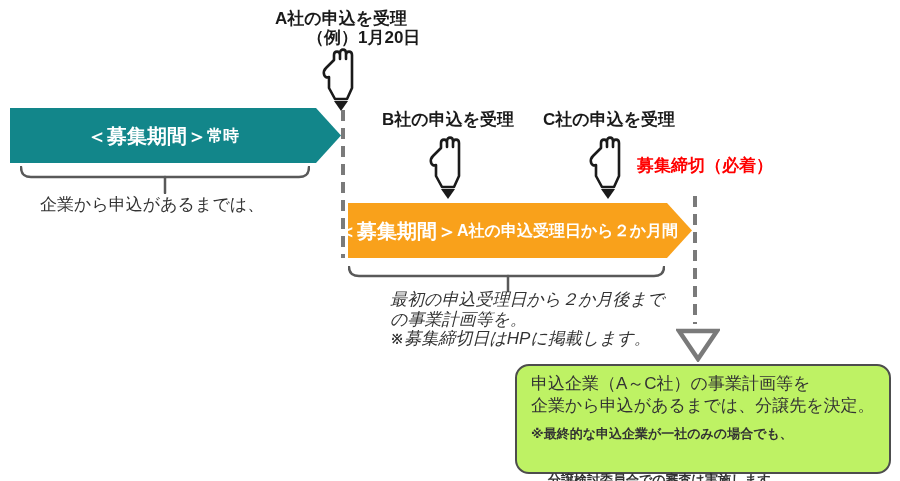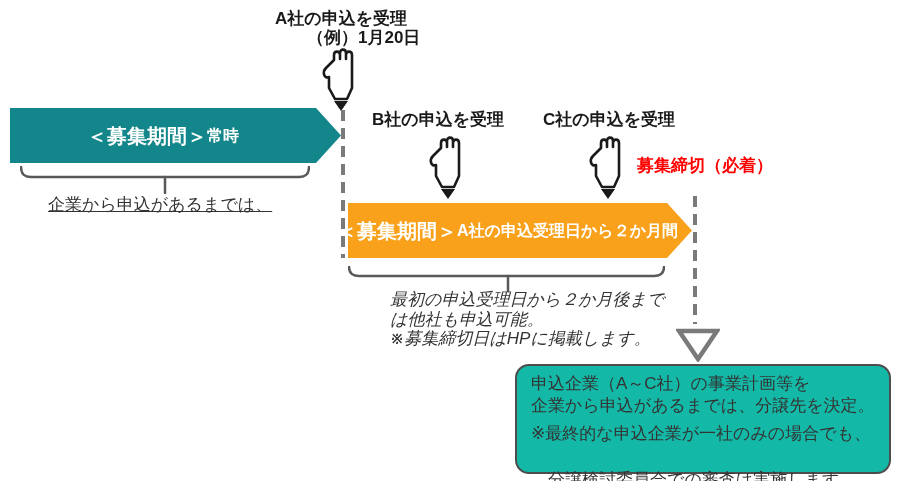--- a/index.html
+++ b/index.html
@@ -38,40 +38,40 @@
   .banner-teal{left:10px;top:108px;width:331px;height:55px;background:var(--teal);}
   .banner-orange{left:348px;top:203px;width:344px;height:55px;background:var(--orange);}
   .banner .l1{font-size:20px;line-height:24px;white-space:nowrap;}
   .banner .l2{font-size:16px;line-height:25px;white-space:nowrap;}
 
   
   .brace path{fill:none;stroke:var(--brace-gray);stroke-width:2.5;stroke-linecap:round;}
   .brace-teal{left:20px;top:166px;}
   .brace-orange{left:348px;top:266px;}
 
-  .teal-note{left:48px;top:195px;text-decoration:underline;}
+  .teal-note{left:40px;top:195px;}
   .orange-note{left:390px;top:290px;font-style:italic;}
 
-  .b-label{left:372px;top:110px;}
+  .b-label{left:382px;top:110px;}
   .c-label{left:543px;top:110px;}
 
   .deadline-label{left:637px;top:156px;color:var(--red);}
   .deadline-date{left:650px;top:177px;}
 
   .tri-down{left:676px;top:328px;}
   .tri-down path{fill:#fff;stroke:var(--line-gray);stroke-width:4.5;}
 
   
   .decision-box{
     left:515px;top:364px;width:376px;height:110px;box-sizing:border-box;
     border:2px solid var(--box-border);border-radius:14px;
-    padding:7px 12px 4px 14px;background:#14b8a6;
+    padding:7px 12px 4px 14px;background:#bef264;
   }
   .decision-box .main{font-size:17px;line-height:22px;color:var(--note-text);white-space:nowrap;}
-  .decision-box .small{font-size:17px;line-height:19px;color:var(--note-text);white-space:nowrap;}
+  .decision-box .small{font-size:13px;line-height:19px;color:var(--note-text);white-space:nowrap;font-weight:bold;}
   .decision-box .small.first{margin-top:7px;}
   .decision-box .small.indent{padding-left:17px;margin-top:27px;}
 
   
   .hand path.outline{fill:#fff;stroke:var(--ink);stroke-width:2.6;stroke-linejoin:round;}
   .hand path.tip{fill:var(--ink);}
 </style>
 </head>
 <body>
 
@@ -128,21 +128,21 @@
   </div>
 
   <div class="abs brace brace-orange">
     <svg width="317" height="26" viewBox="0 0 317 26">
       <path d="M1 1 C1 7 4 10 11 10 L306 10 C313 10 316 7 316 1"></path>
       <path d="M160 10 L160 25"></path>
     </svg>
   </div>
   <div class="abs note orange-note">
     <div>最初の申込受理日から２か月後まで</div>
-    <div>は他社も申込可能。</div>
+    <div>の事業計画等を。</div>
     <div>※募集締切日はHPに掲載します。</div>
   </div>
 
   <div class="abs vdash dash-deadline"></div>
 
   <div class="abs tri-down">
     <svg width="44" height="34" viewBox="0 0 44 34">
       <path d="M3 3 L41 3 L22 31 Z"></path>
     </svg>
   </div>

